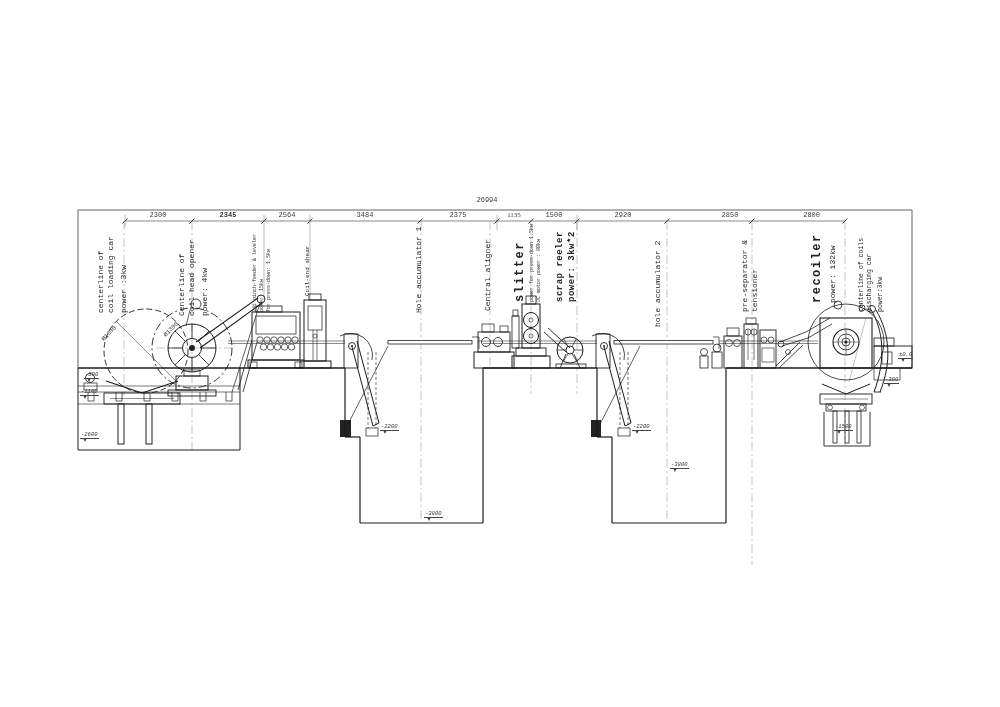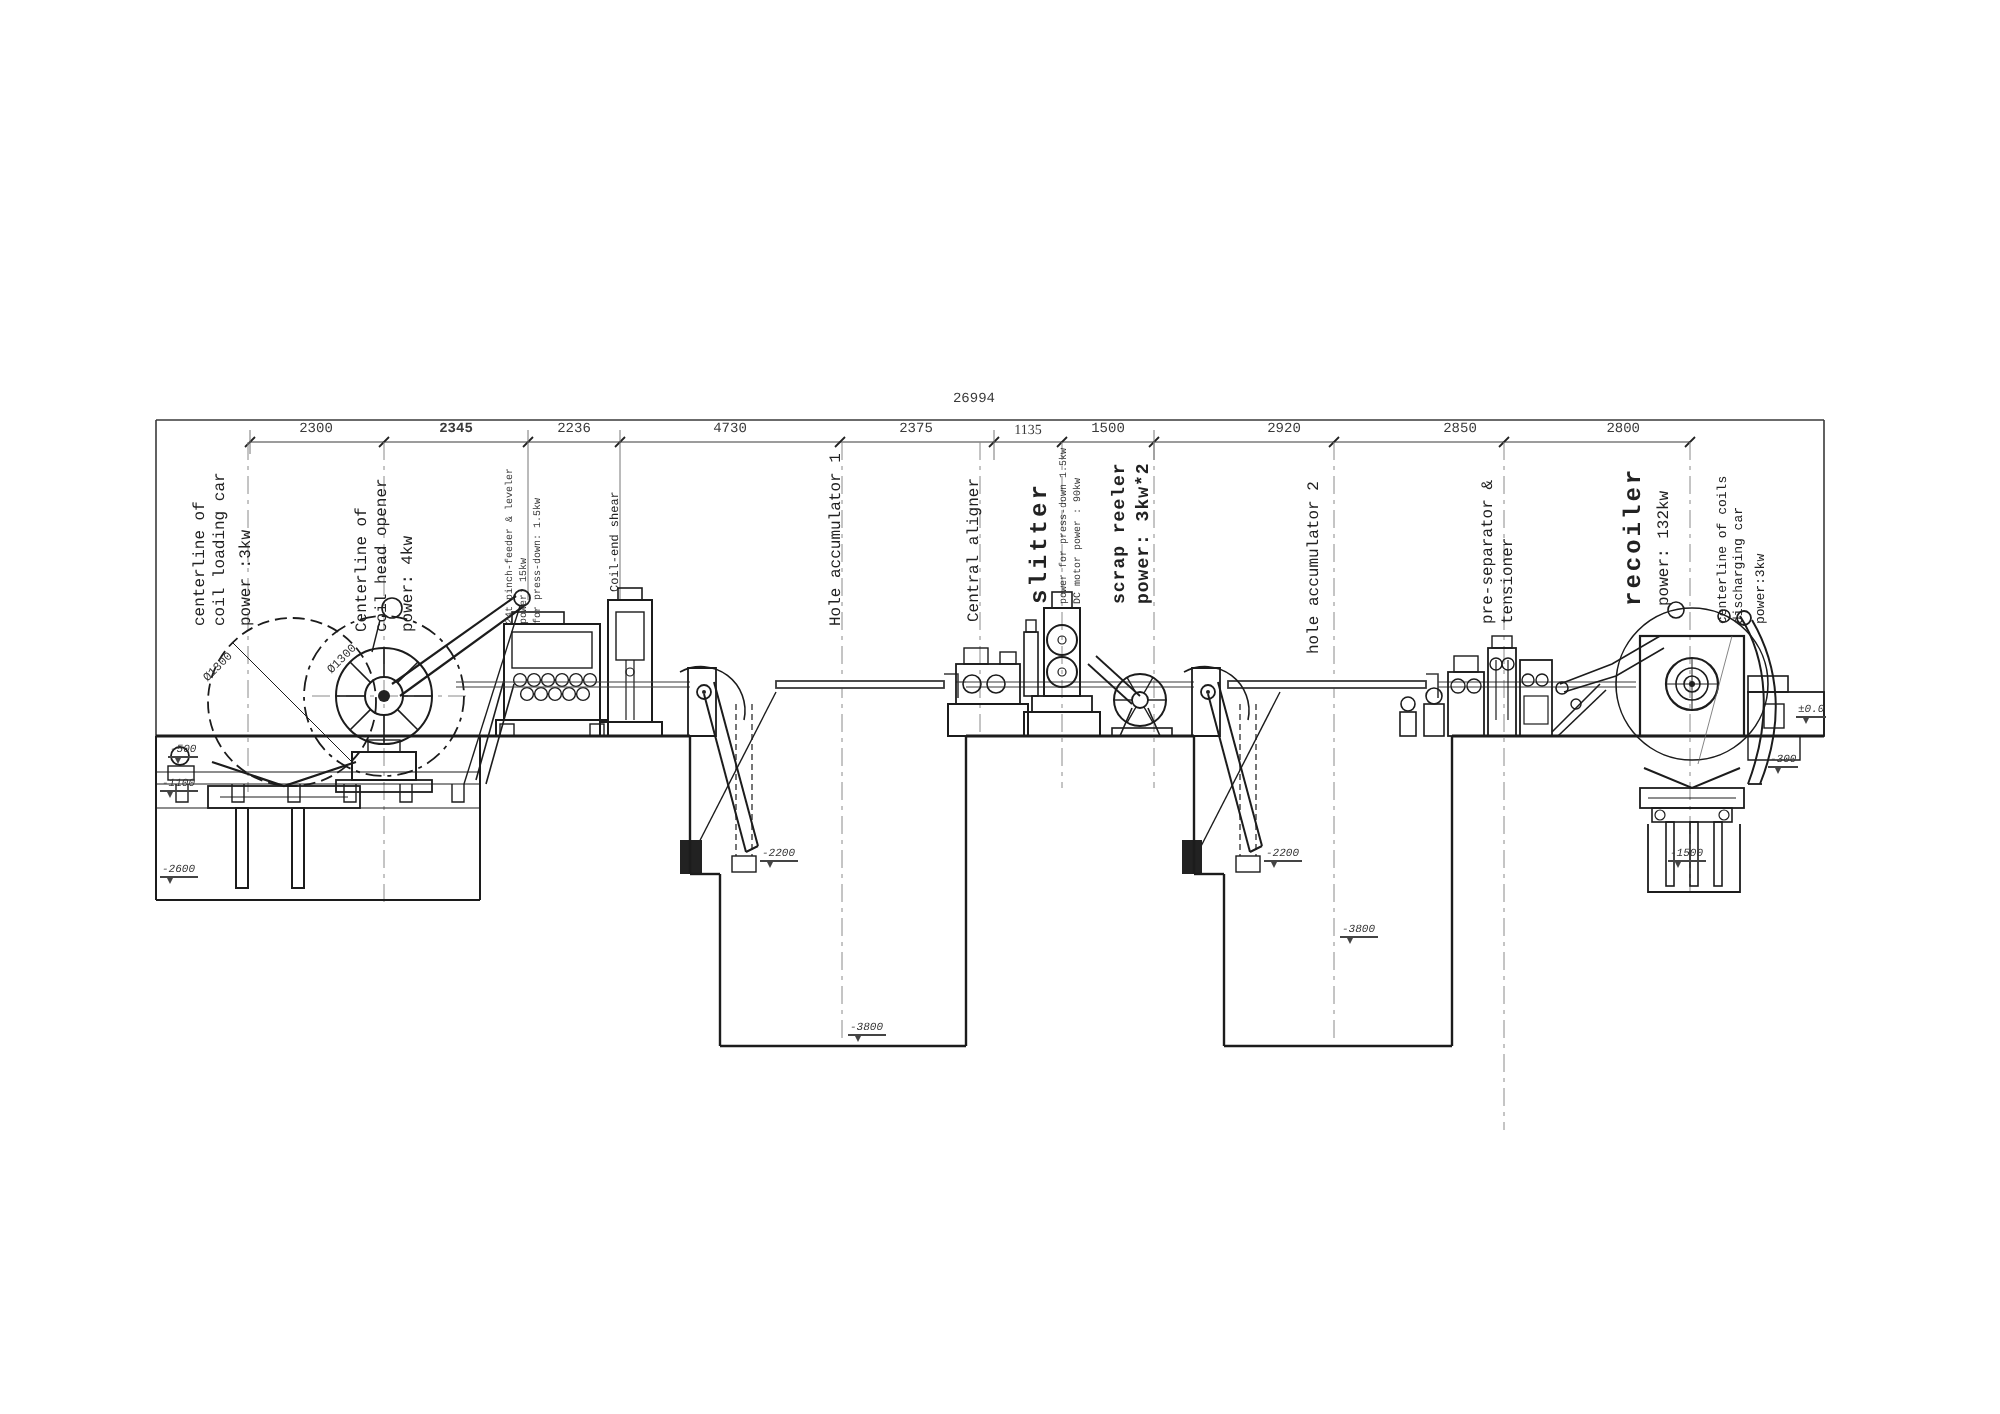--- a/index.html
+++ b/index.html
@@ -328,26 +328,26 @@
       <rect x="857" y="411" width="4" height="32" stroke-width="0.8"></rect>
       <path d="M824 412 v34 h46 v-34" stroke-width="0.9"></path>
       <line x1="866" y1="318" x2="849" y2="382" stroke="#666" stroke-width="0.4"></line>
     </g>
   </svg>
 
   <div class="odim" style="left:462px;top:196px;">26994</div>
 
   <div class="dim" style="left:136px;top:211px;">2300</div>
   <div class="dim" style="left:206px;top:211px;font-weight:bold;">2345</div>
-  <div class="dim" style="left:265px;top:211px;">2236</div>
-  <div class="dim" style="left:343px;top:211px;">4730</div>
+  <div class="dim" style="left:265px;top:211px;">2564</div>
+  <div class="dim" style="left:343px;top:211px;">3484</div>
   <div class="dim" style="left:436px;top:211px;">2375</div>
   <div class="dim" style="left:492px;top:211px;font-family:Liberation Serif, serif;">1135</div>
   <div class="dim" style="left:532px;top:211px;">1500</div>
-  <div class="dim" style="left:620px;top:211px;">2920</div>
+  <div class="dim" style="left:601px;top:211px;">2920</div>
   <div class="dim" style="left:708px;top:211px;">2850</div>
   <div class="dim" style="left:776px;top:211px;text-align:right;">2800</div>
 
   <div class="vlabel" style="left:96px;top:313px;">
     <div>centerline of</div>
     <div>coil loading car</div>
     <div class="pw">power :3kw</div>
   </div>
 
   <div class="vlabel" style="left:177px;top:316px;">

